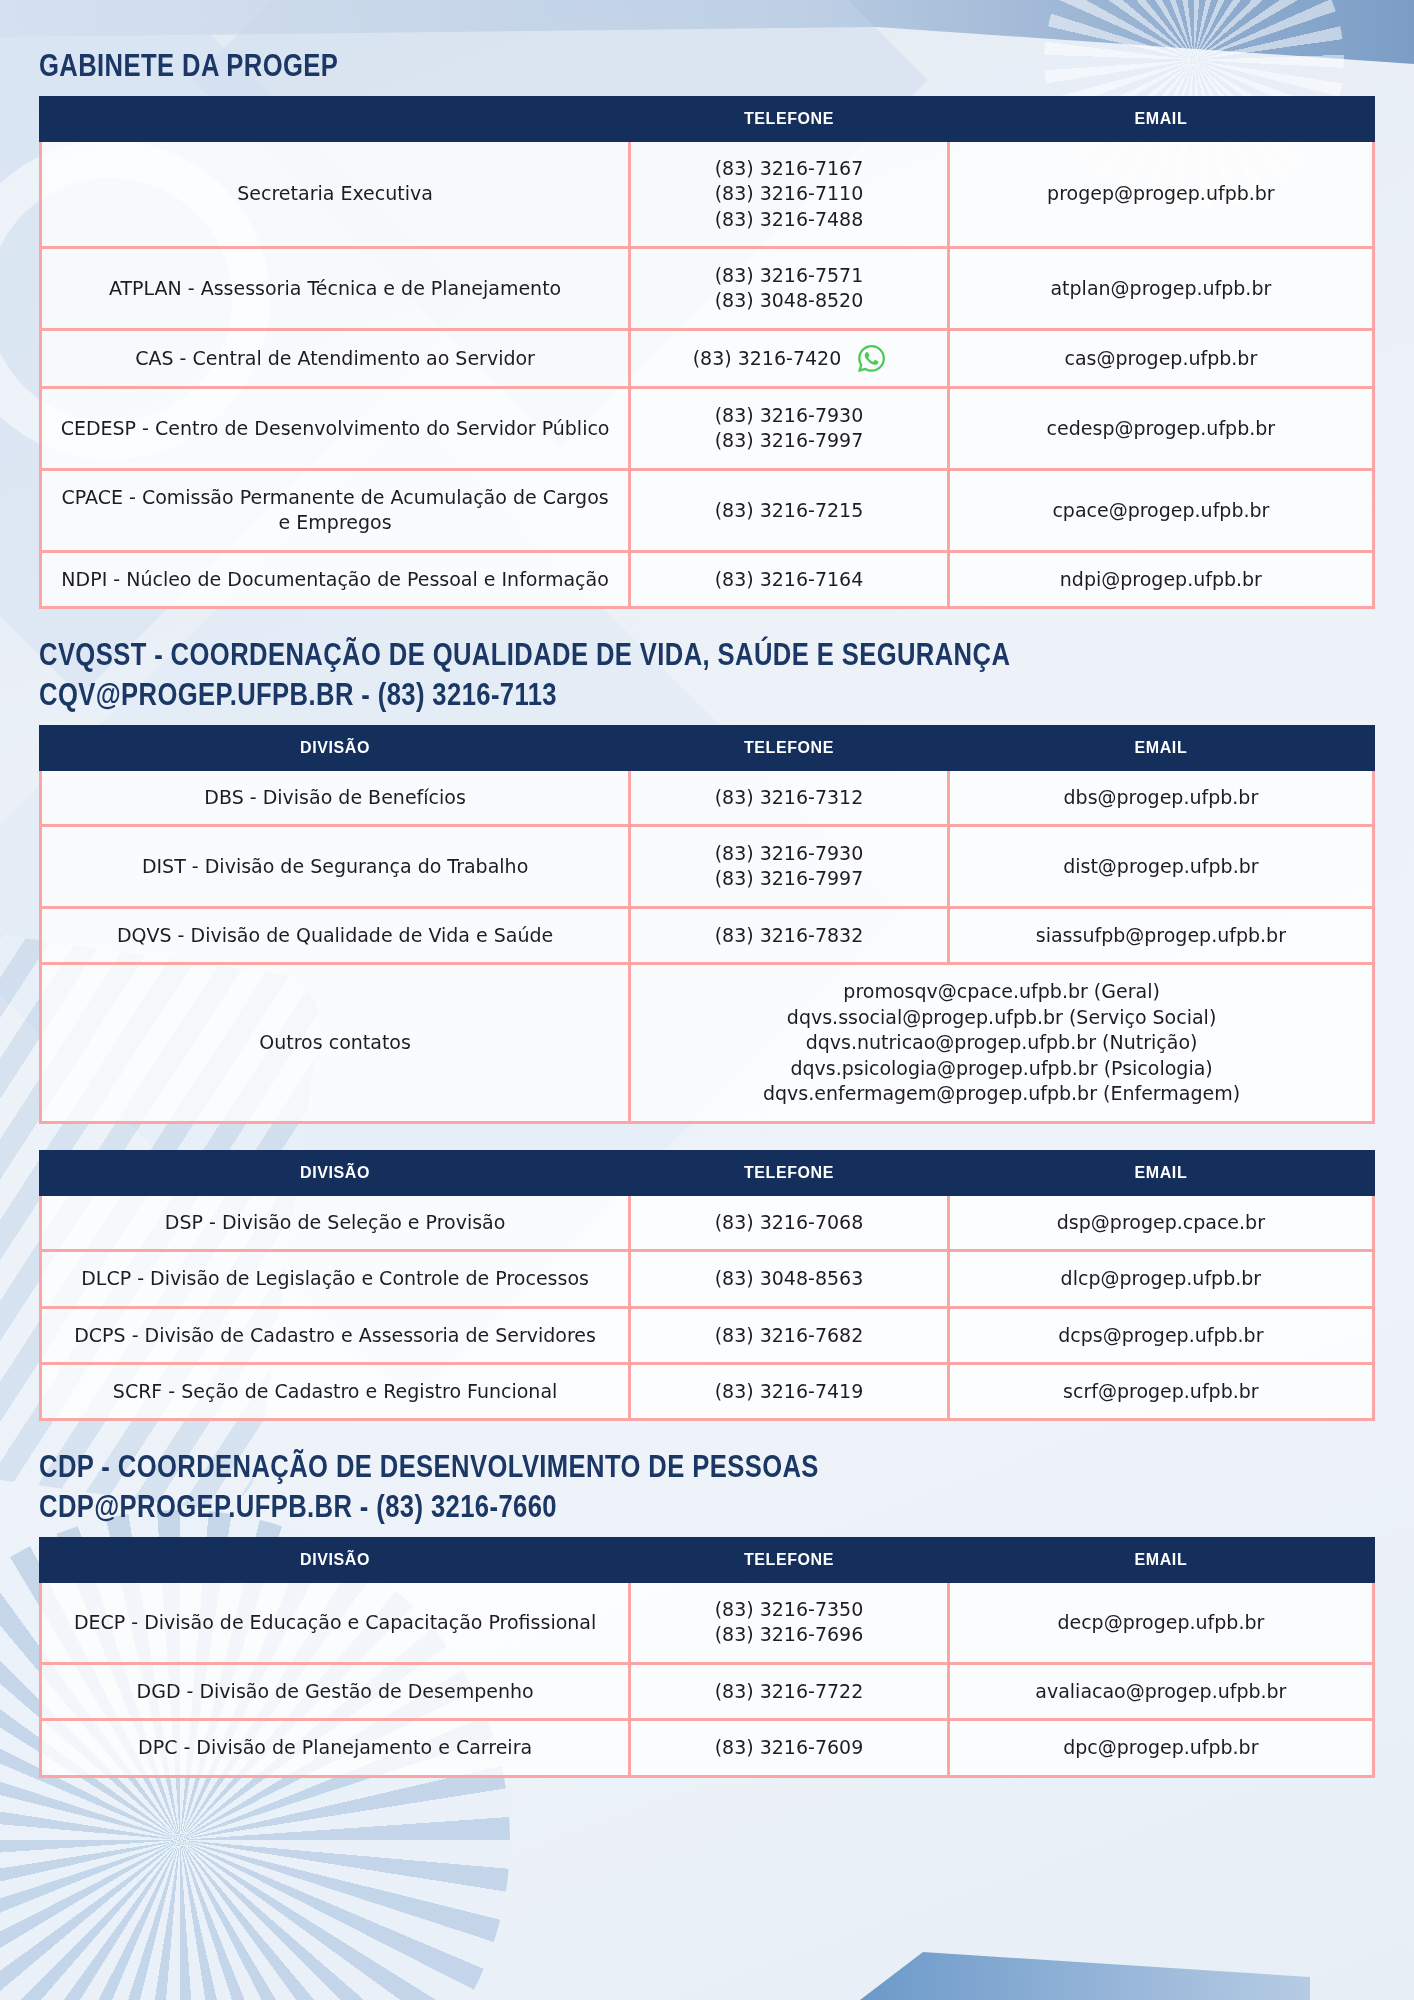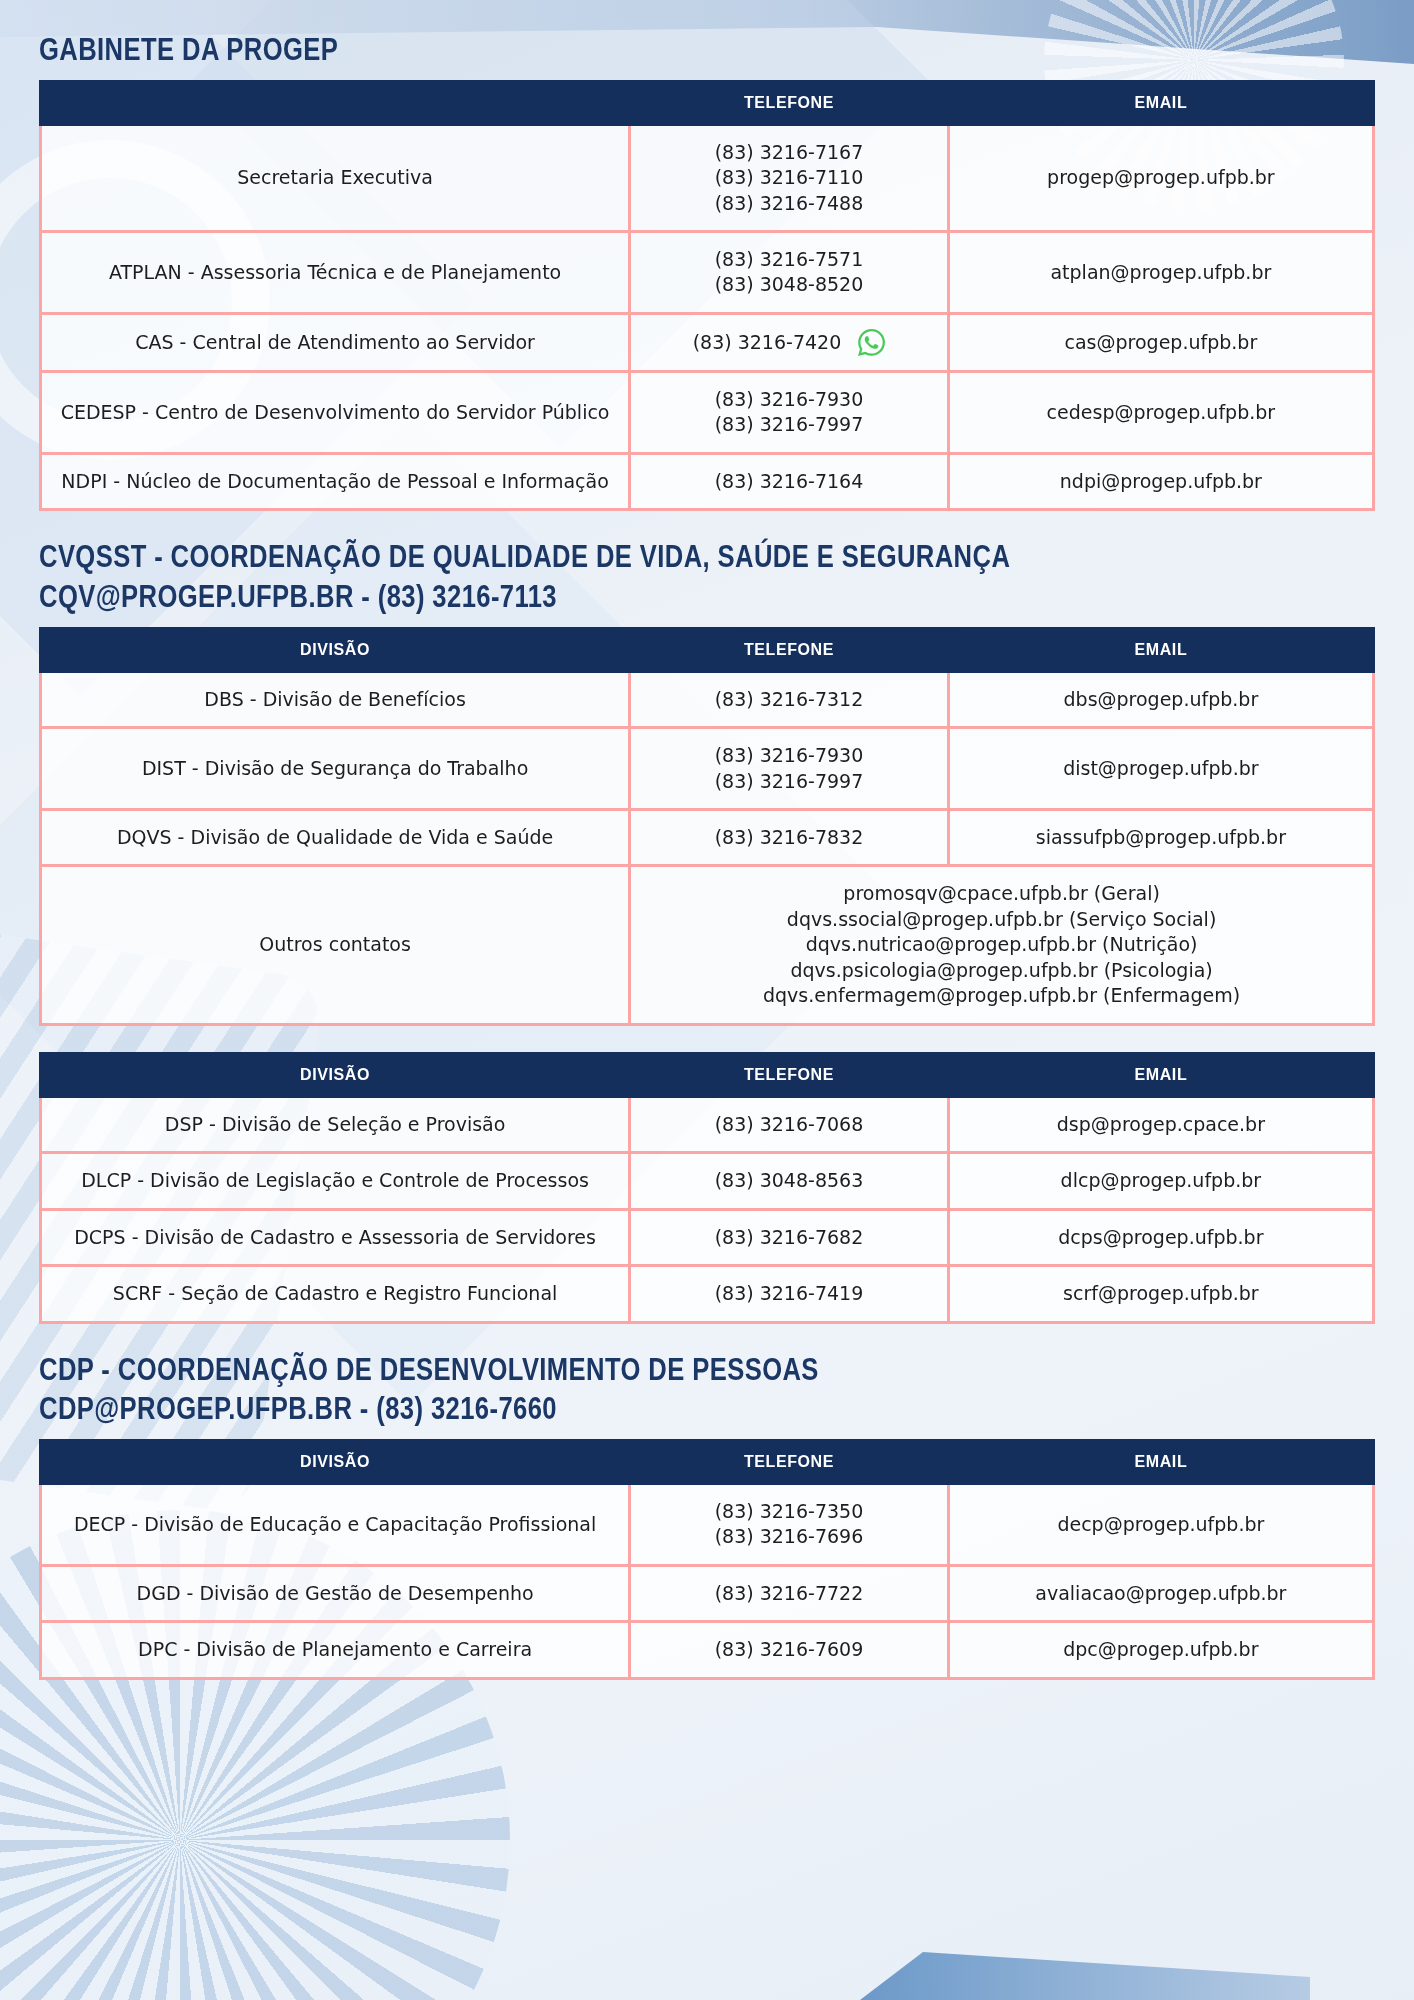--- a/index.html
+++ b/index.html
@@ -47,21 +47,21 @@
   .deco-fan-bottom-left {
     left: -150px; bottom: -170px; width: 660px; height: 660px; border-radius: 50%;
     background: repeating-conic-gradient(from 275deg, rgba(137,172,212,0.4) 0 4deg, rgba(229,239,249,0.32) 4deg 9deg);
   }
   .deco-bottom-strip {
     bottom: 0; left: 860px; width: 450px; height: 48px;
     background: linear-gradient(90deg, rgba(86,138,193,0.85), rgba(122,161,206,0.45));
     clip-path: polygon(0 100%, 14% 0, 100% 52%, 100% 100%);
   }
   
-  .content { position: relative; z-index: 1; padding: 30px 39px 0 39px; }
+  .content { position: relative; z-index: 1; padding: 30px 39px 0 39px; margin-top: 16px; }
   .sec-title {
     font-family: "Liberation Sans", sans-serif;
     font-weight: 800; font-size: 32px; line-height: 1.24;
     letter-spacing: 0.5px; color: #1b3765;
     transform: scaleX(0.8); transform-origin: left center;
     white-space: nowrap;
   }
   .title-block { margin: 0 0 10px 0; }
   .section { margin-bottom: 26px; }
   table.contacts {
@@ -151,20 +151,27 @@
           </td>
           <td>cas@progep.ufpb.br</td>
         </tr>
         <tr>
           <td>CEDESP - Centro de Desenvolvimento do Servidor Público</td>
           <td>
             <div>(83) 3216-7930</div>
             <div>(83) 3216-7997</div>
           </td>
           <td>cedesp@progep.ufpb.br</td>
+        </tr>
+        <tr>
+          <td>CPACE - Comissão Permanente de Acumulação de Cargos e Empregos</td>
+          <td>
+            <div>(83) 3216-7215</div>
+          </td>
+          <td>cpace@progep.ufpb.br</td>
         </tr>
         <tr>
           <td>NDPI - Núcleo de Documentação de Pessoal e Informação</td>
           <td>
             <div>(83) 3216-7164</div>
           </td>
           <td>ndpi@progep.ufpb.br</td>
         </tr>
       </tbody>
     </table>

